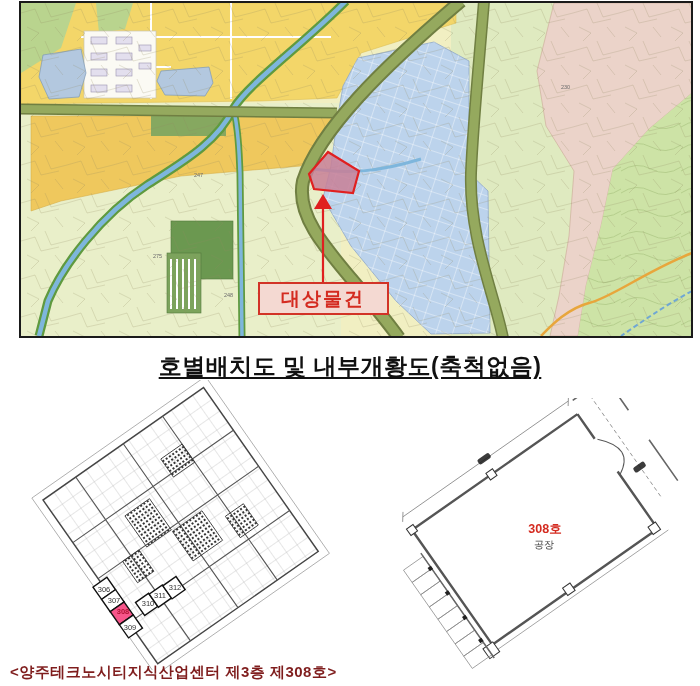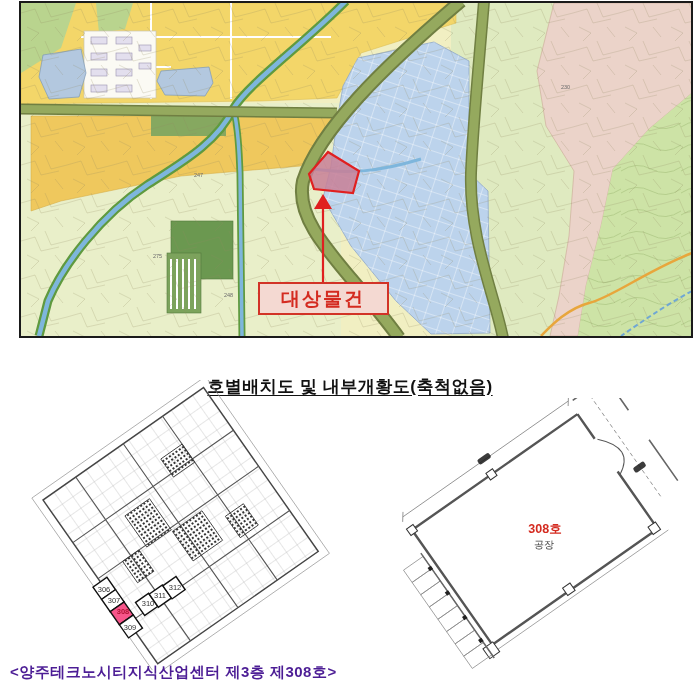--- a/index.html
+++ b/index.html
@@ -1,27 +1,27 @@
 <!DOCTYPE html>
 <html><head>
 <meta charset="utf-8">
 <style>
   html,body{margin:0;padding:0;background:#ffffff;width:700px;height:686px;overflow:hidden;
     font-family:"Liberation Sans","DejaVu Sans",sans-serif;}
   .page{position:relative;width:700px;height:576px;background:#fff;}
   .map-frame{position:absolute;left:19px;top:1px;width:674px;height:337px;border:2px solid #1a1a1a;box-sizing:border-box;background:#f1efc2;}
   .map-frame svg{display:block;}
   .section-title{position:absolute;left:0;top:351px;width:700px;text-align:center;
-    font-size:17px;font-weight:bold;color:#111;letter-spacing:0.5px;margin-top:24px;}
+    font-size:23px;font-weight:bold;color:#111;letter-spacing:0.5px;}
   .section-title span{text-decoration:underline;text-underline-offset:3px;}
   .plan{position:absolute;}
   .plan-left{left:25px;top:380px;width:345px;height:290px;}
   .plan-right{left:395px;top:398px;width:300px;height:272px;}
   .caption{position:absolute;left:10px;top:663px;width:400px;
-    font-size:15px;font-weight:bold;color:#4c1d95;letter-spacing:0.5px;}
+    font-size:15px;font-weight:bold;color:#7f1d1d;letter-spacing:0.5px;}
   text{font-family:"Liberation Sans","DejaVu Sans",sans-serif;}
 </style>
 </head>
 <body>
 
 <div class="page">
 
   <div class="map-frame">
     <svg width="670" height="333" viewBox="0 0 670 333">
       <defs>

